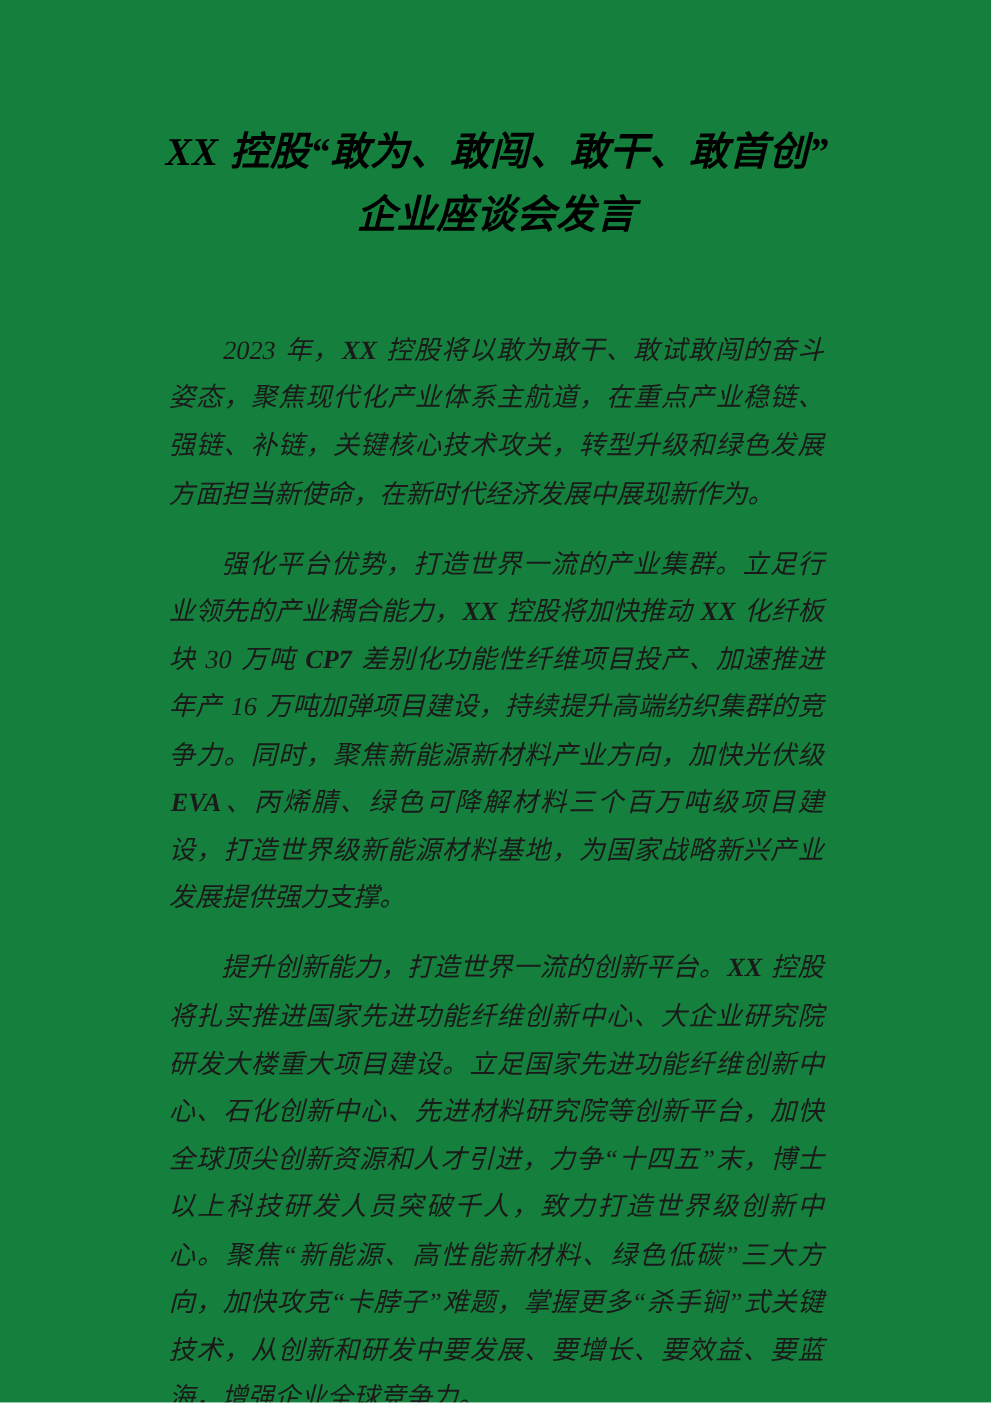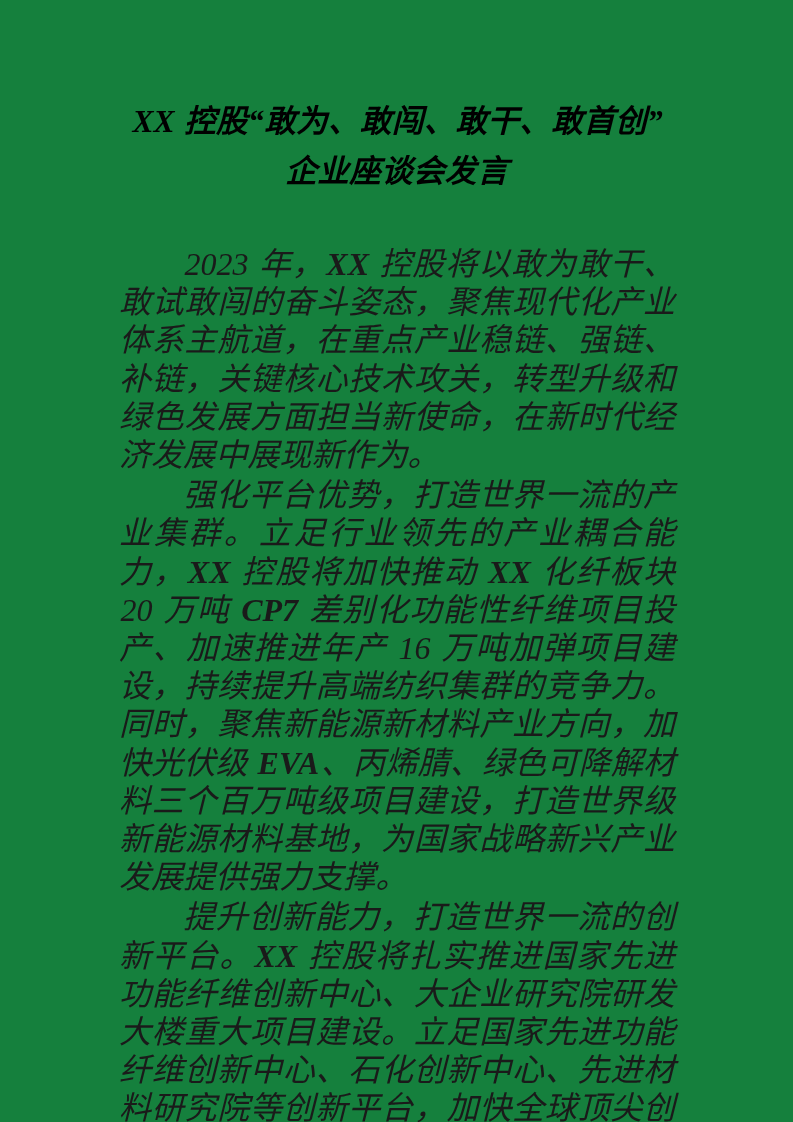--- a/index.html
+++ b/index.html
@@ -46,27 +46,27 @@
     white-space: normal;
     word-break: break-all;
   }
 
   .title-spacer {
     height: 46px;
   }
 
   .para {
     font-family: "Liberation Serif", "DejaVu Serif", serif;
-    font-size: 32px;
+    font-size: 21px;
     line-height: 38.2px;
     text-align: justify;
     text-align-last: left;
     text-justify: inter-character;
     text-indent: 2em;
-    margin: 2px;
+    margin: 18px;
     color: #1a1a1a;
     letter-spacing: 0.05px;
     word-break: break-all;
     hanging-punctuation: allow-end;
   }
 
   
   .lat {
     font-family: "Liberation Serif", "DejaVu Serif", serif;
     font-weight: 700;
@@ -85,18 +85,18 @@
 
 <div class="page">
   <div class="doc-body">
 
     <h1 class="doc-title"><span class="lat">XX</span> 控股“敢为、敢闯、敢干、敢首创”企业座谈会发言</h1>
 
     <div class="title-spacer"></div>
 
     <p class="para"><span class="num">2023</span> 年，<span class="lat">XX</span> 控股将以敢为敢干、敢试敢闯的奋斗姿态，聚焦现代化产业体系主航道，在重点产业稳链、强链、补链，关键核心技术攻关，转型升级和绿色发展方面担当新使命，在新时代经济发展中展现新作为。</p>
 
-    <p class="para">强化平台优势，打造世界一流的产业集群。立足行业领先的产业耦合能力，<span class="lat">XX</span> 控股将加快推动 <span class="lat">XX</span> 化纤板块 <span class="num">20</span> 万吨 <span class="lat">CP7</span> 差别化功能性纤维项目投产、加速推进年产 <span class="num">16</span> 万吨加弹项目建设，持续提升高端纺织集群的竞争力。同时，聚焦新能源新材料产业方向，加快光伏级 <span class="lat">EVA</span>、丙烯腈、绿色可降解材料三个百万吨级项目建设，打造世界级新能源材料基地，为国家战略新兴产业发展提供强力支撑。</p>
+    <p class="para">强化平台优势，打造世界一流的产业集群。立足行业领先的产业耦合能力，<span class="lat">XX</span> 控股将加快推动 <span class="lat">XX</span> 化纤板块 <span class="num">30</span> 万吨 <span class="lat">CP7</span> 差别化功能性纤维项目投产、加速推进年产 <span class="num">16</span> 万吨加弹项目建设，持续提升高端纺织集群的竞争力。同时，聚焦新能源新材料产业方向，加快光伏级 <span class="lat">EVA</span>、丙烯腈、绿色可降解材料三个百万吨级项目建设，打造世界级新能源材料基地，为国家战略新兴产业发展提供强力支撑。</p>
 
     <p class="para">提升创新能力，打造世界一流的创新平台。<span class="lat">XX</span> 控股将扎实推进国家先进功能纤维创新中心、大企业研究院研发大楼重大项目建设。立足国家先进功能纤维创新中心、石化创新中心、先进材料研究院等创新平台，加快全球顶尖创新资源和人才引进，力争“十四五”末，博士以上科技研发人员突破千人，致力打造世界级创新中心。聚焦“新能源、高性能新材料、绿色低碳”三大方向，加快攻克“卡脖子”难题，掌握更多“杀手锏”式关键技术，从创新和研发中要发展、要增长、要效益、要蓝海，增强企业全球竞争力。</p>
 
   </div>
 </div>
 
 </body></html>

